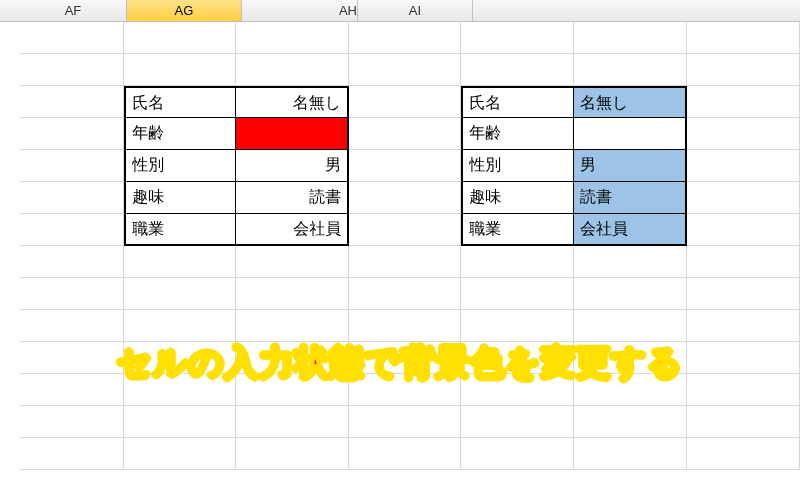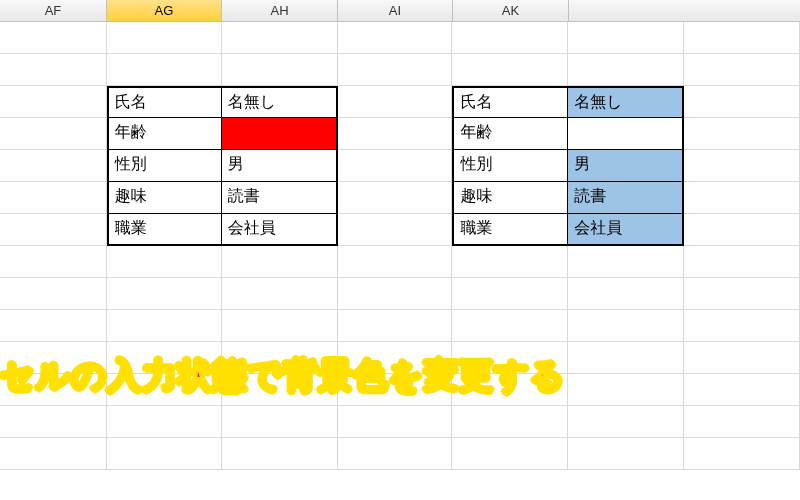--- a/index.html
+++ b/index.html
@@ -32,89 +32,86 @@
       background: linear-gradient(to bottom, #f8f8f8, #e8e8e8);
     }
     .col-header.active {
       background: linear-gradient(to bottom, #ffe28a, #ffcf3d);
       color: #000;
     }
     .grid {
       position: relative;
       width: 100%;
       height: calc(100% - 22px);
-      font-family: Liberation Mono, monospace;
     }
     .gridrow {
       display: flex;
       height: 32px;
     }
     .cell {
       border-right: 1px solid #d8d8d8;
       border-bottom: 1px solid #d8d8d8;
       padding: 4px 6px;
       font-size: 16px;
       line-height: 22px;
       overflow: hidden;
       white-space: nowrap;
       background: #fff;
     }
-    .w-af { width: 107px; }
+    .w-af { width: 107px; margin-left: 20px; }
     .w-ag { width: 115px; }
-    .w-ah { width: 116px; }
+    .w-ah { width: 116px; text-align: right; }
     .w-ai { width: 115px; text-align: center; }
     .w-aj { width: 116px; }
     .w-ak { width: 116px; }
     .w-al { width: 116px; }
 
     
     .tb-top { border-top: 2px solid #000; }
     .tb-left { border-left: 2px solid #000; }
     .tb-right { border-right: 2px solid #000 !important; }
     .tb-bottom { border-bottom: 2px solid #000 !important; }
     .tb-innerR { border-right: 1px solid #000 !important; }
     .tb-innerB { border-bottom: 1px solid #000 !important; }
 
     .fill-red { background: #ff0000; }
     .fill-blue { background: #9dc3e6; }
 
     .caption {
       position: absolute;
       left: 0; right: 0;
       top: 340px;
-      text-align: left;
+      text-align: center;
       font-size: 34px;
       font-weight: 900;
       color: #ff0000;
       -webkit-text-stroke: 2px #ffe000;
       text-shadow:
         -2px -2px 0 #ffe000,
          2px -2px 0 #ffe000,
         -2px  2px 0 #ffe000,
          2px  2px 0 #ffe000,
         -3px  0   0 #ffe000,
          3px  0   0 #ffe000,
          0   -3px 0 #ffe000,
          0    3px 0 #ffe000;
       letter-spacing: 1px;
       pointer-events: none;
-      margin-top: 13px;
     }
   </style>
 </head>
 <body>
 
 <div class="spreadsheet">
 
   <div class="col-headers">
     <div class="col-header w-af">AF</div>
     <div class="col-header w-ag active">AG</div>
     <div class="col-header w-ah">AH</div>
     <div class="col-header w-ai">AI</div>
-    <div class="col-header w-ak">AK</div>
   </div>
 
   <div class="grid">
 
     <div class="gridrow">
       <div class="cell w-af"></div>
       <div class="cell w-ag"></div>
       <div class="cell w-ah"></div>
       <div class="cell w-ai"></div>
       <div class="cell w-aj"></div>

